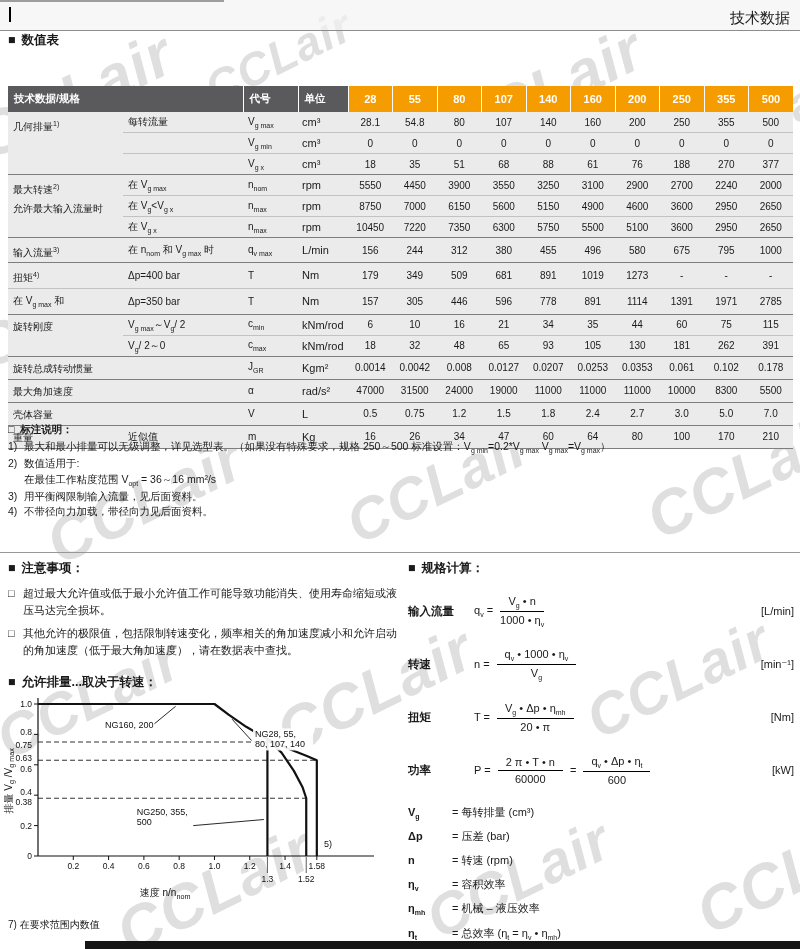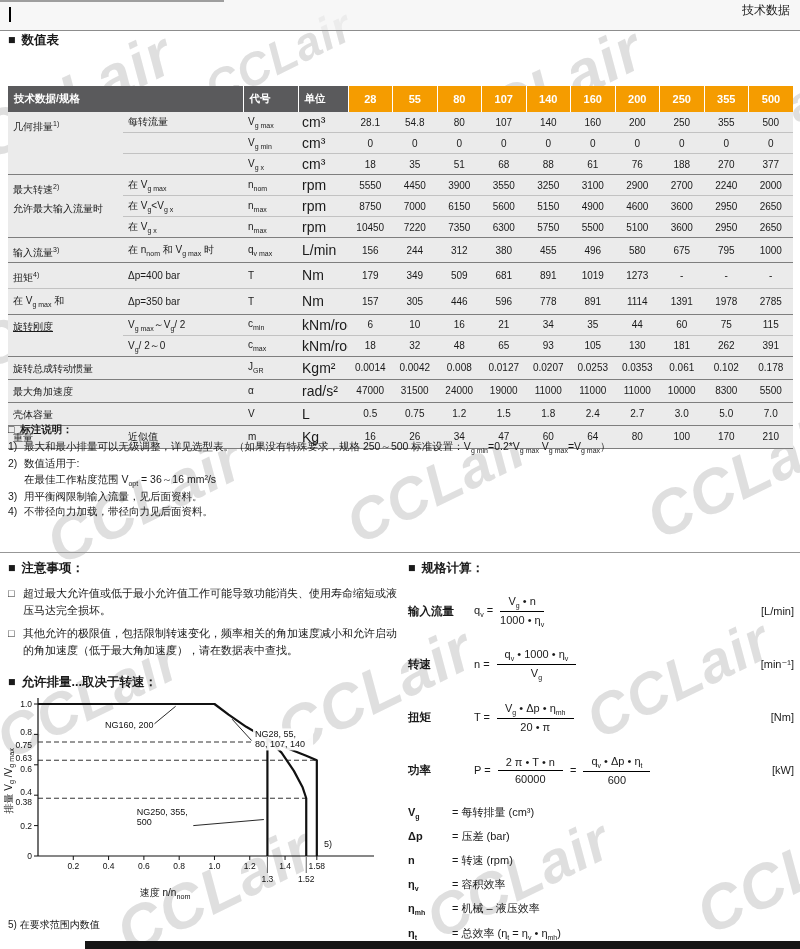--- a/index.html
+++ b/index.html
@@ -8,40 +8,40 @@
   .wm-layer{position:absolute;inset:0;z-index:0;pointer-events:none;overflow:hidden;}
   .wm{position:absolute;font-weight:bold;font-style:italic;color:#c6c6c6;opacity:.55;
       transform:rotate(-26deg);white-space:nowrap;letter-spacing:1px;}
   .content{position:absolute;inset:0;z-index:1;}
 
   .topline{position:absolute;top:0;left:0;width:224px;height:2px;background:#000;}
   .hdr{position:absolute;top:0;left:0;right:0;height:30px;background:rgba(243,243,243,.65);
        border-bottom:1px solid #8d8d8d;}
   .hdr-bar{position:absolute;left:9px;top:7px;width:2px;height:15px;background:#000;}
   .hdr-title{position:absolute;left:22px;top:8px;font-size:13px;font-weight:bold;}
-  .hdr-right{position:absolute;right:10px;top:2px;font-size:12px;font-family:Liberation Mono, monospace;}
+  .hdr-right{position:absolute;right:10px;top:9px;font-size:15px;font-family:Liberation Mono, monospace;}
 
   .sec-title{position:absolute;font-size:12.5px;font-weight:bold;}
   .sq{display:inline-block;margin-right:6px;}
   .small-note{position:absolute;font-size:11px;}
 
   
   #tbl{position:absolute;left:8px;top:86px;width:785px;border-collapse:collapse;table-layout:fixed;}
   #tbl th,#tbl td{padding:0 3px;overflow:hidden;white-space:nowrap;}
   #tbl th.hd{background:#5a5a5c;color:#fff;font-size:10.5px;font-weight:bold;text-align:left;
              border-right:1px solid #fff;height:26px;padding-left:6px;}
   #tbl th.hs{background:#f59c00;color:#fff;font-size:11px;font-weight:bold;text-align:center;
              border-right:1px solid #fff;height:26px;}
   #tbl th.hs:last-child{border-right:none;}
   #tbl tbody td{background:#ebebeb;height:20px;font-size:10px;border-bottom:1px solid #c2c2c2;}
   #tbl tr.end>td{border-bottom:1px solid #7e7e7e;}
   #tbl td.gcell{vertical-align:top;padding-top:2px;padding-left:5px;line-height:19px;}
   #tbl td.lcell{padding-left:5px;}
   #tbl td.scell{padding-left:5px;}
-  #tbl td.ucell{font-size:14px;padding-left:4px;}
+  #tbl td.ucell{font-size:11px;padding-left:4px;}
   #tbl td.vcell{text-align:center;}
   sub{font-size:7px;}  sup{font-size:7px;}
 
   #fnotes{position:absolute;left:8px;top:422px;right:10px;font-size:10.5px;line-height:1.45;}
   #fnotes .fn-title{font-weight:bold;margin-bottom:2px;}
   .fn-line{display:flex;}
   .fn-num{width:16px;flex:none;}
   .fn-cont{padding-left:16px;}
 
   .divider{position:absolute;left:0;right:0;top:552px;border-top:1px solid #979797;}
@@ -272,25 +272,25 @@
             <td class="scell">T</td>
             <td class="ucell">Nm</td>
             <td class="vcell">157</td>
             <td class="vcell">305</td>
             <td class="vcell">446</td>
             <td class="vcell">596</td>
             <td class="vcell">778</td>
             <td class="vcell">891</td>
             <td class="vcell">1114</td>
             <td class="vcell">1391</td>
-            <td class="vcell">1978</td>
+            <td class="vcell">1971</td>
             <td class="vcell">2785</td>
           </tr>
           <tr>
-            <td class="gcell" rowspan="2" style="border-bottom: 1px solid rgb(126, 126, 126); text-decoration: underline;">旋转刚度</td>
+            <td class="gcell" rowspan="2" style="border-bottom: 1px solid rgb(126, 126, 126);">旋转刚度</td>
             <td class="lcell">V<sub>g max</sub>～V<sub>g</sub>/ 2</td>
             <td class="scell">c<sub>min</sub></td>
             <td class="ucell">kNm/rod</td>
             <td class="vcell">6</td>
             <td class="vcell">10</td>
             <td class="vcell">16</td>
             <td class="vcell">21</td>
             <td class="vcell">34</td>
             <td class="vcell">35</td>
             <td class="vcell">44</td>
@@ -476,21 +476,21 @@
           <text x="253.05882352941177" y="45.44" font-size="9" fill="#111" text-anchor="start"><tspan>NG28, 55,</tspan></text>
           <text x="253.05882352941177" y="55.44" font-size="9" fill="#111" text-anchor="start"><tspan>80, 107, 140</tspan></text>
           <line x1="249.52941176470588" y1="48.48" x2="230.11764705882354" y2="27.199999999999996" stroke="#111" stroke-width="0.9"></line>
           <text x="134.8235294117647" y="122.96" font-size="9" fill="#111" text-anchor="start"><tspan>NG250, 355,</tspan></text>
           <text x="134.8235294117647" y="132.95999999999998" font-size="9" fill="#111" text-anchor="start"><tspan>500</tspan></text>
           <line x1="191.2941176470588" y1="133.60000000000002" x2="261.88235294117646" y2="127.52" stroke="#111" stroke-width="0.9"></line>
           <text x="321.88235294117646" y="154.88" font-size="9" fill="#111" text-anchor="start"><tspan>5)</tspan></text>
           <text x="163.05882352941177" y="204" font-size="10" fill="#111" text-anchor="middle"><tspan>速度 n/n</tspan><tspan dy="2.5" font-size="7.199999999999999">nom</tspan><tspan dy="-2.5"></tspan></text>
           <text x="10" y="121.44" font-size="10" fill="#111" text-anchor="start" transform="rotate(-90 10 121.44)"><tspan>排量 V</tspan><tspan dy="2.5" font-size="7.199999999999999">g</tspan><tspan dy="-2.5"> /V</tspan><tspan dy="2.5" font-size="7.199999999999999">g max</tspan><tspan dy="-2.5"></tspan></text>
         </svg></div>
-    <div id="chart-fn">5) 在要求范围内数值</div>
+    <div id="chart-fn">7) 在要求范围内数值</div>
 
     <div id="calc">
       <div class="c-title">
         <span class="sq">■</span><span>规格计算：</span>
       </div>
       <div id="calc-body">
           <div class="f-row">
             <span class="f-name">输入流量</span>
             <span class="f-lhs">q<sub>v</sub> =</span>
             <span class="frac">

